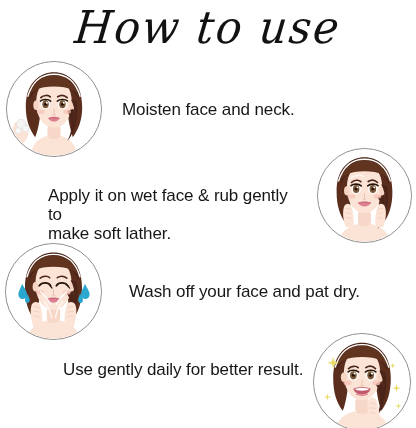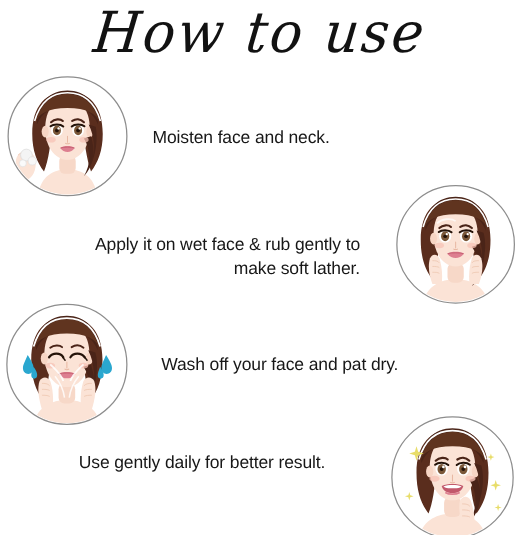--- a/index.html
+++ b/index.html
@@ -36,27 +36,27 @@
     color: #121212;
     white-space: nowrap;
     transform: skewX(-6deg) scaleY(1.05);
   }
 
   
   .step-text {
     position: absolute;
     color: #171717;
     font-family: "Liberation Sans", sans-serif;
-    font-size: 14px;
+    font-size: 17px;
     line-height: 19px;
     letter-spacing: -0.1px;
     white-space: pre-line;
   }
   .step-text-1 { left: 122px; top: 100px; }
-  .step-text-2 { left: 48px;  top: 186px; width: 240px; text-align: right; }
+  .step-text-2 { left: 48px;  top: 186px; width: 240px; }
   .step-text-3 { left: 129px; top: 282px; }
   .step-text-4 { left: 63px;  top: 360px; }
 
   
   .avatar {
     position: absolute;
     border-radius: 50%;
     border: 1px solid #8d8d8d;
     background: #ffffff;
     overflow: hidden;

